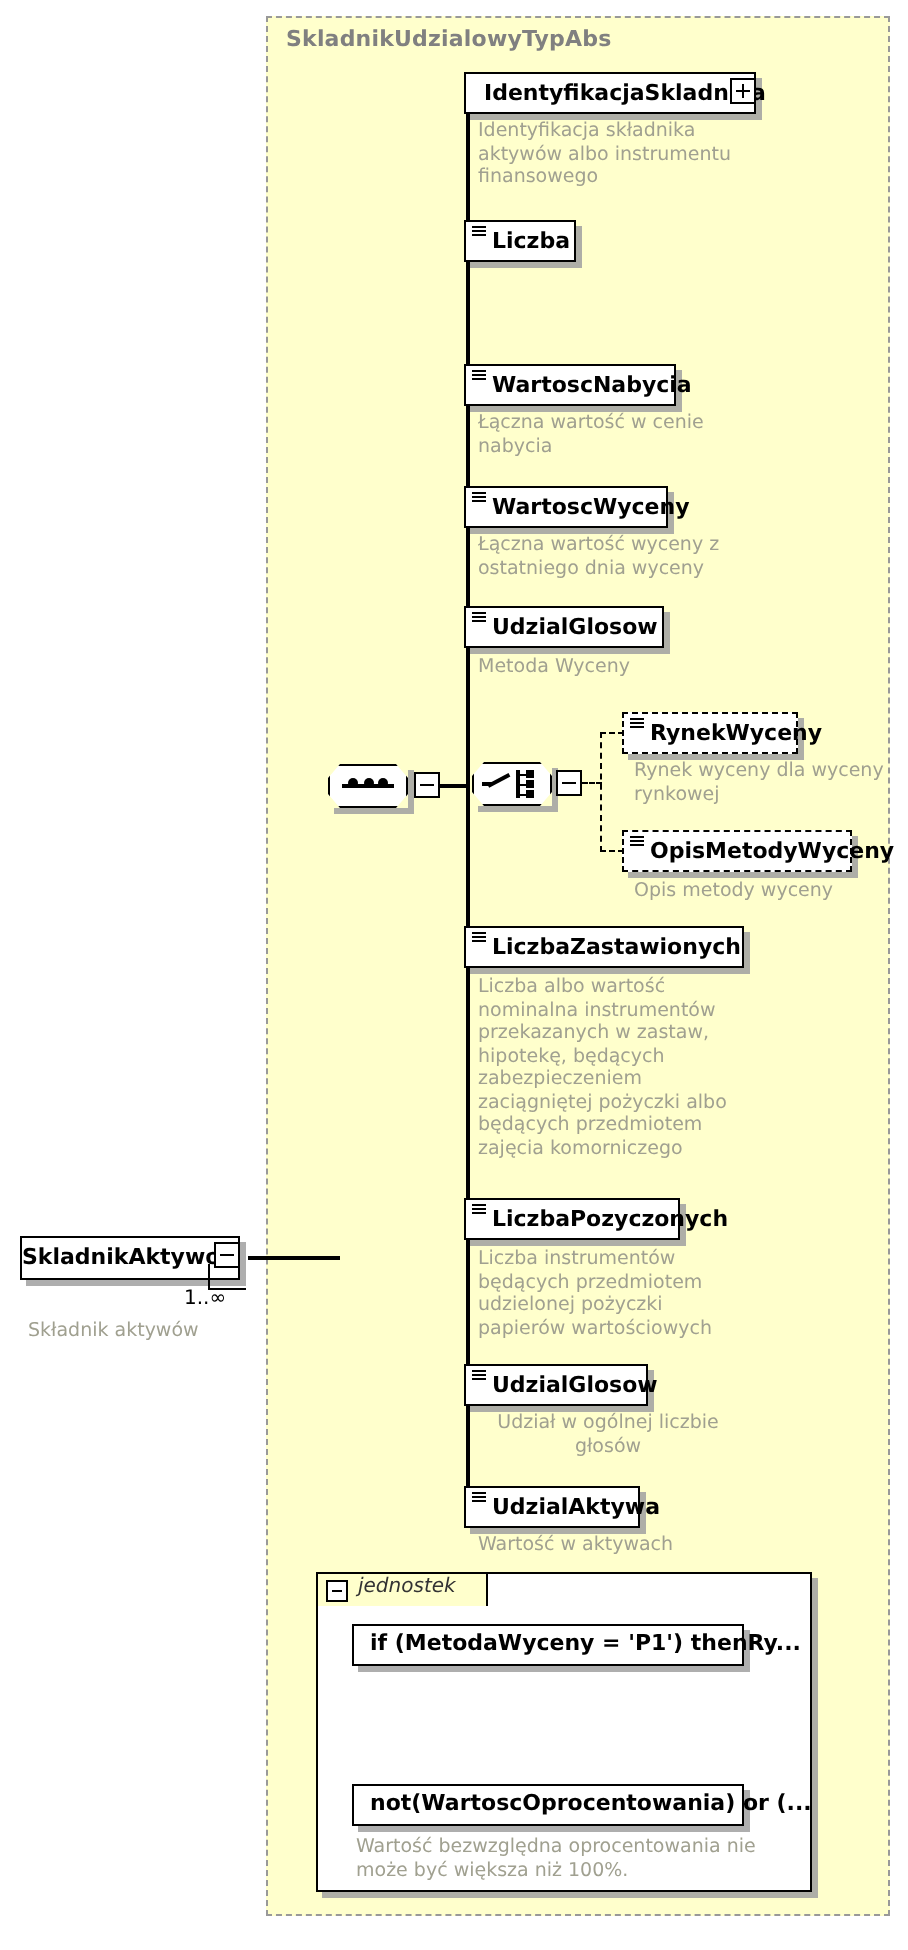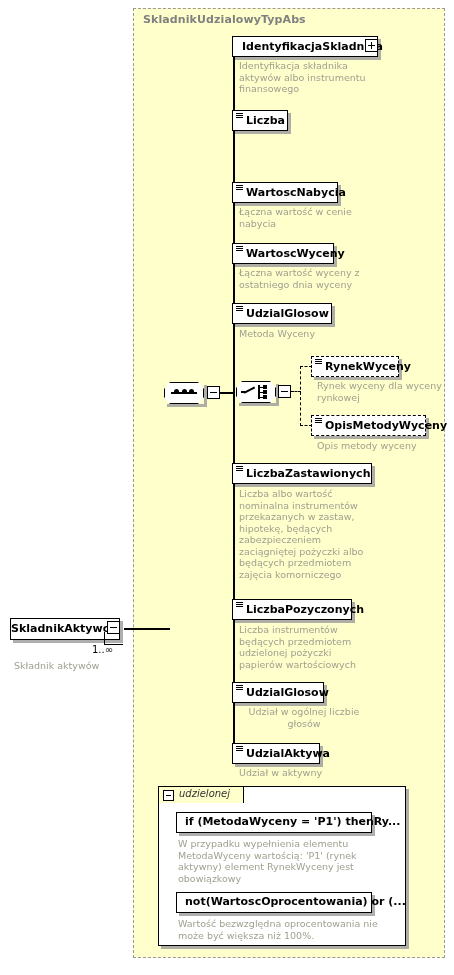--- a/index.html
+++ b/index.html
@@ -269,21 +269,21 @@
     <span class="stglyph">
         <i></i>
         <i></i>
         <i></i>
       </span>
     <span class="lbl">LiczbaZastawionych</span>
   </div>
   <div class="doc" style="left:239px;top:488px;">Liczba albo wartość nominalna instrumentów przekazanych w zastaw, hipotekę, będących zabezpieczeniem zaciągniętej pożyczki albo będących przedmiotem zajęcia komorniczego</div>
 
   <div class="ln lnh" style="left:233px;top:609px;width:16px;"></div>
-  <div class="node hasicon" style="left:232px;top:599px;width:120px;">
+  <div class="node hasicon" style="left:232px;top:599px;width:108px;">
     <span class="stglyph">
         <i></i>
         <i></i>
         <i></i>
       </span>
     <span class="lbl">LiczbaPozyczonych</span>
   </div>
   <div class="doc" style="left:239px;top:624px;">Liczba instrumentów będących przedmiotem udzielonej pożyczki papierów wartościowych</div>
 
   <div class="ln lnh" style="left:233px;top:692px;width:16px;"></div>
@@ -299,31 +299,30 @@
 
   <div class="ln lnh" style="left:233px;top:753px;width:16px;"></div>
   <div class="node hasicon" style="left:232px;top:743px;width:88px;">
     <span class="stglyph">
         <i></i>
         <i></i>
         <i></i>
       </span>
     <span class="lbl">UdzialAktywa</span>
   </div>
-  <div class="doc" style="left:239px;top:767px;">Udział w aktywny</div>
+  <div class="doc" style="left:239px;top:767px;">Wartość w aktywach</div>
 
   <div class="assert-outer"></div>
   <div class="assert-tab">
     <span class="tgl"></span>
-    <span class="tl">udzielonej</span>
+    <span class="tl">jednostek</span>
   </div>
 
   <div class="assert-item" style="left:176px;top:812px;width:196px;">
     <span>if (MetodaWyceny = 'P1') thenRy...</span>
   </div>
-  <div class="doc w200" style="left:178px;top:838px;">W przypadku wypełnienia elementu MetodaWyceny wartością: 'P1' (rynek aktywny) element RynekWyceny jest obowiązkowy</div>
 
   <div class="assert-item" style="left:176px;top:892px;width:196px;">
     <span>not(WartoscOprocentowania) or (...</span>
   </div>
   <div class="doc w200" style="left:178px;top:918px;">Wartość bezwzględna oprocentowania nie może być większa niż 100%.</div>
 
 </div>
 
 </body></html>

